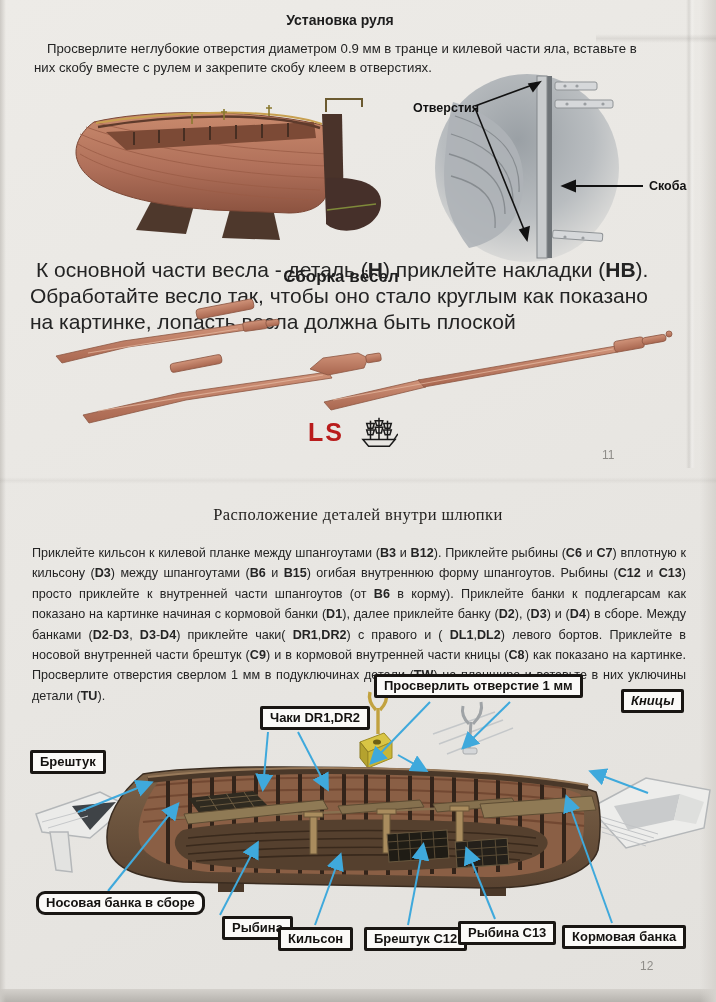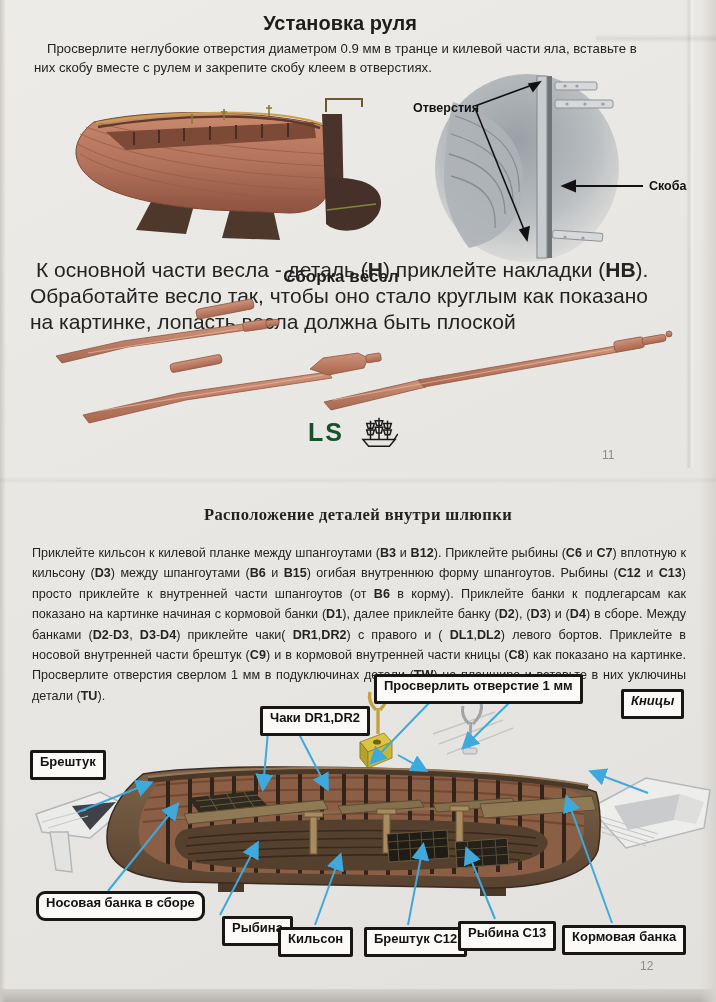--- a/index.html
+++ b/index.html
@@ -10,40 +10,40 @@
   }
   .abs{position:absolute;}
   
   .edge-bottom{left:0;right:0;bottom:0;height:13px;background:linear-gradient(#d4d1cc,#b6b3ae);}
   .edge-left{left:0;top:0;width:6px;height:100%;background:linear-gradient(90deg,#ccc9c4,rgba(204,201,196,0));}
   .edge-right{right:0;top:0;width:16px;height:100%;background:linear-gradient(90deg,rgba(210,207,202,0),#d6d3ce);}
   .crease-v{left:686px;top:0;width:9px;height:468px;background:linear-gradient(90deg,rgba(0,0,0,0),rgba(60,55,50,.10),rgba(255,255,255,.25),rgba(0,0,0,0));}
   .crease-h{left:596px;top:34px;width:120px;height:9px;background:linear-gradient(rgba(0,0,0,0),rgba(60,55,50,.09),rgba(0,0,0,0));}
   .crease-mid{left:0;top:477px;width:716px;height:7px;background:linear-gradient(rgba(0,0,0,0),rgba(60,55,50,.05),rgba(0,0,0,0));}
 
-  .h1{left:0;top:12px;width:680px;text-align:center;font-size:20px;font-weight:bold;color:#1d1d1d;}
+  .h1{left:0;top:12px;width:680px;text-align:center;font-size:14px;font-weight:bold;color:#1d1d1d;}
   .para1{left:34px;top:39px;width:608px;font-size:13.2px;line-height:19px;text-indent:13px;color:#242424;}
   .h2{left:0;top:235px;width:682px;text-align:center;font-size:17px;font-weight:bold;color:#1d1d1d;margin-top:32px;}
   .para2{left:30px;top:257px;width:642px;font-size:21px;line-height:26px;text-indent:6px;color:#242424;}
 
   .h3{left:0;top:505px;width:716px;text-align:center;font-family:"Liberation Serif",serif;
-      font-size:16.5px;font-weight:bold;letter-spacing:.4px;color:#242220;}
+      font-size:16.5px;font-weight:normal;letter-spacing:.4px;color:#242220;}
   .para3{left:32px;top:543px;width:654px;font-size:12.6px;line-height:20.4px;text-align:justify;color:#242424;}
 
   .pagenum{font-size:12px;color:#8e8c88;}
   #pn11{left:602px;top:424px;margin-top:24px;}
   #pn12{left:640px;top:959px;}
 
   .callout{
     position:absolute;background:#fbfaf8;border:3px solid #191613;border-radius:2px;
-    padding:1px 7px 8px 7px;font-size:13px;font-weight:bold;color:#141210;white-space:nowrap;z-index:6;
+    padding:1px 7px 2px 7px;font-size:13px;font-weight:bold;color:#141210;white-space:nowrap;z-index:6;
   }
 
   .logo{left:238px;top:415px;width:230px;display:flex;align-items:center;justify-content:center;gap:16px;
-        font-size:25px;font-weight:bold;letter-spacing:2px;color:#14532d;}
+        font-size:25px;font-weight:bold;letter-spacing:2px;color:#b91c1c;}
   svg{display:block;}
 </style>
 </head>
 <body>
 
 <div class="abs edge-bottom"></div>
 <div class="abs edge-left"></div>
 <div class="abs edge-right"></div>
 <div class="abs crease-v"></div>
 <div class="abs crease-h"></div>

